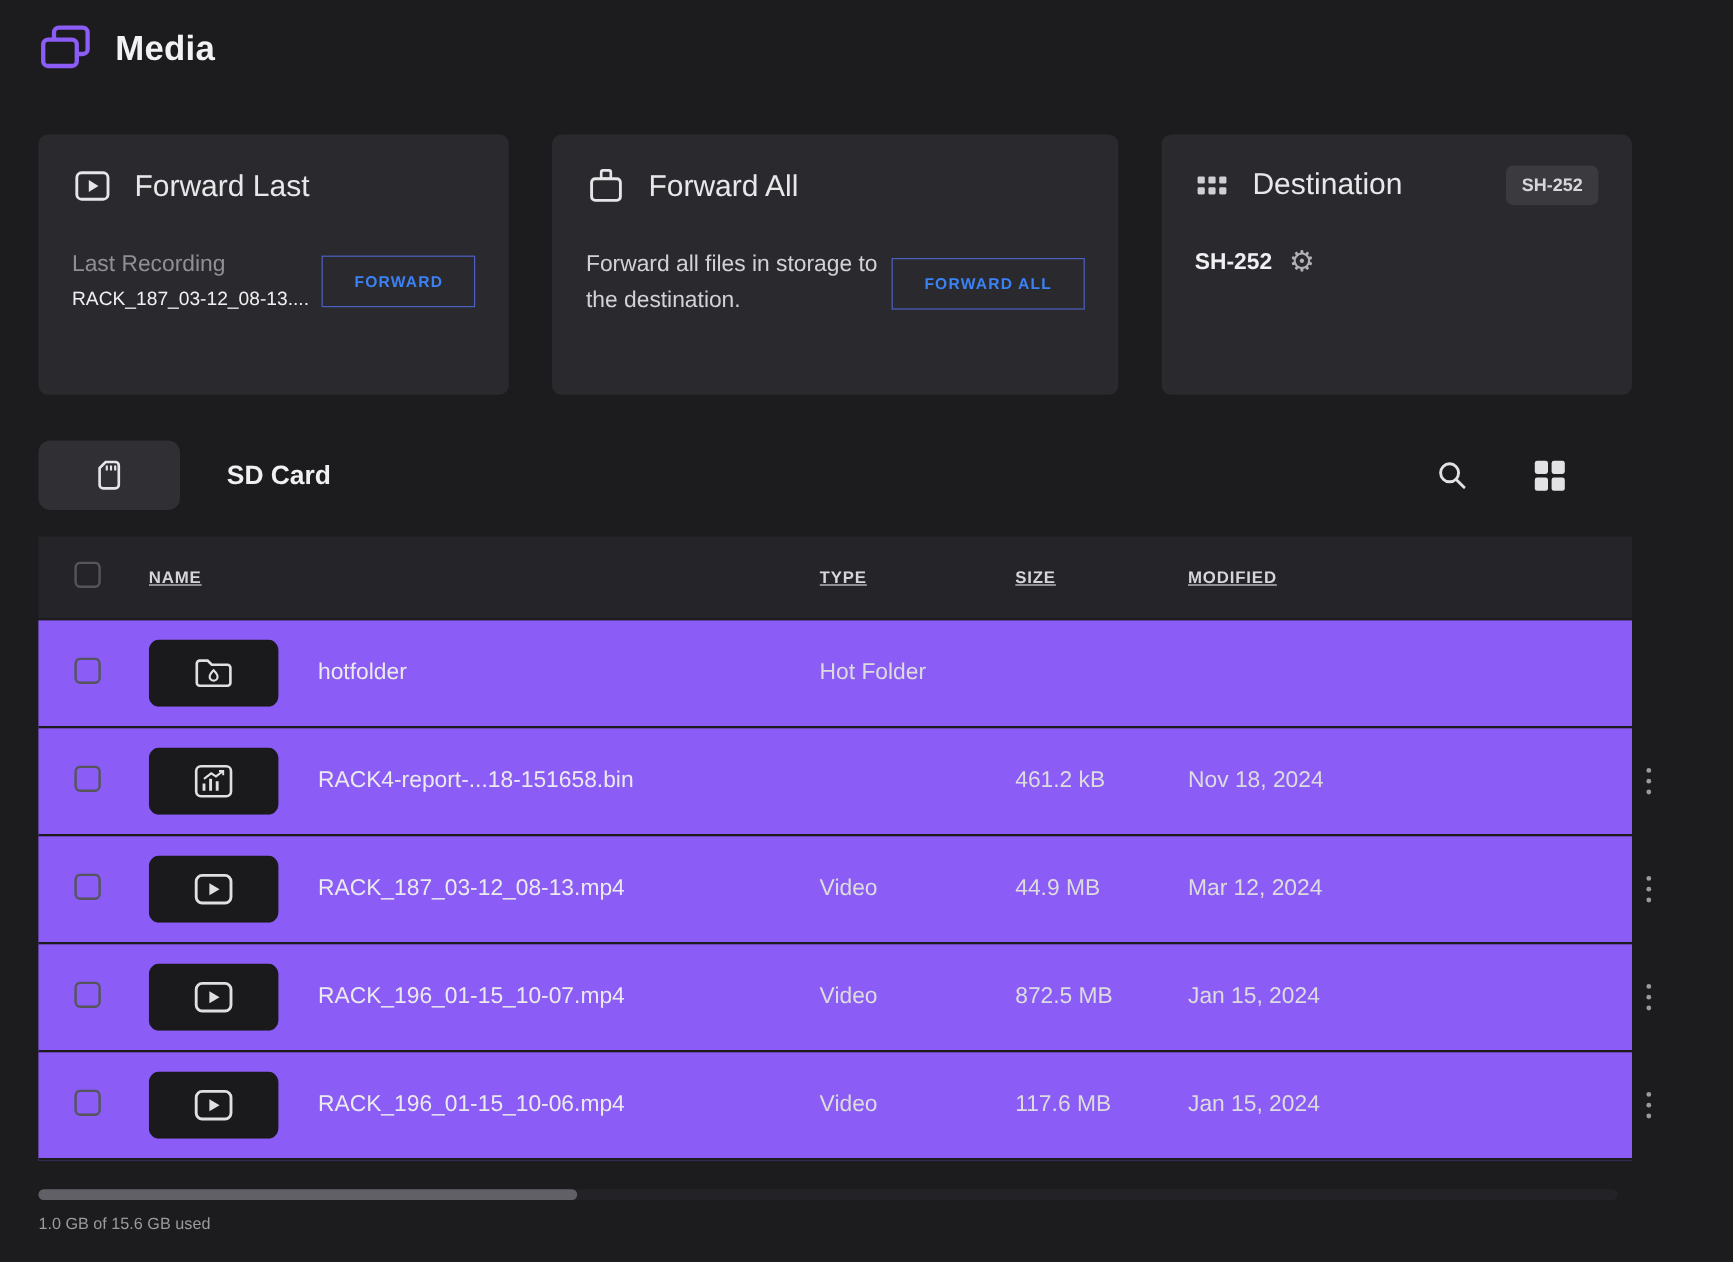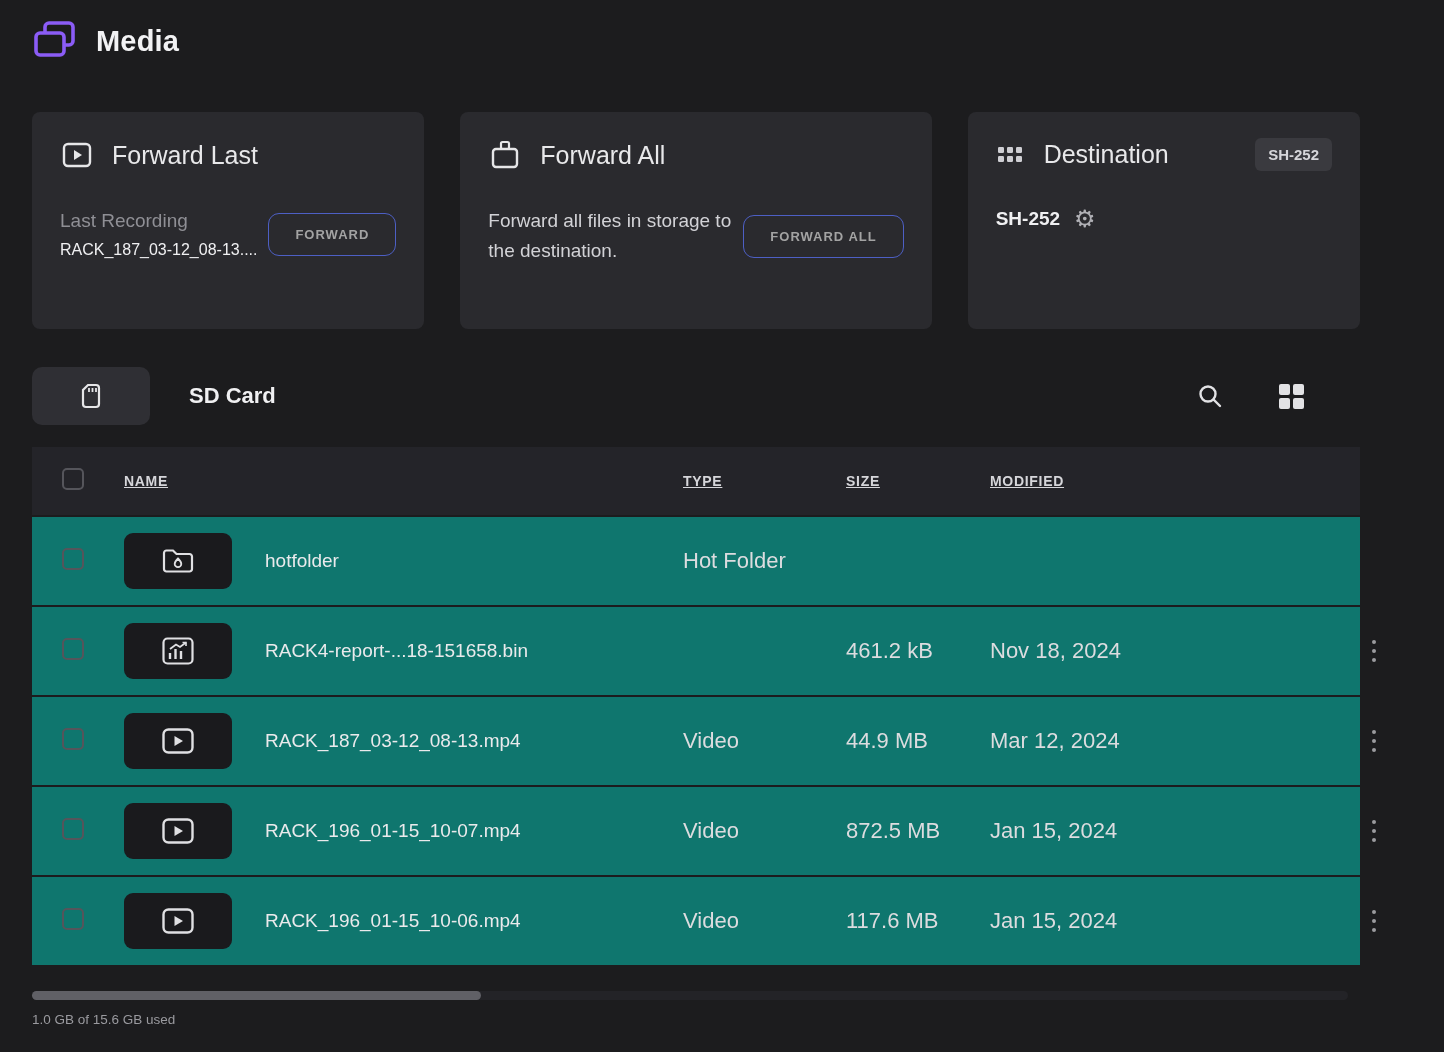--- a/index.html
+++ b/index.html
@@ -21,23 +21,23 @@
   .card { background:#2a2a2e; border-radius:8px; padding:26px 28px; height:217px; }
   .card-head { display:flex; align-items:center; gap:18px; }
   .card-head.spread { justify-content:space-between; }
   .card-head-left { display:flex; align-items:center; gap:18px; }
   .card-title { font-size:25px; font-weight:500; color:#e8e8ea; }
   .card-body { display:flex; justify-content:space-between; align-items:center; margin-top:38px; }
   .muted-label { font-size:19px; color:#8f8f95; }
   .file-label { font-size:16px; color:#f0f0f2; margin-top:9px; }
   .fwd-text { width:255px; font-size:19px; line-height:1.6; color:#d2d2d6; }
   .btn-outline {
-    background:transparent; border:1px solid #4d5fc4; color:#a3a3a3;
+    background:transparent; border:1px solid #4d5fc4; color:#3b82f6;
     font-size:13px; font-weight:700; letter-spacing:1px; padding:13px 26px;
-    border-radius:11px; cursor:pointer; font-family:"Liberation Sans", sans-serif;
+    border-radius:0; cursor:pointer; font-family:"Liberation Sans", sans-serif;
     white-space:nowrap;
   }
   .badge { background:#3a3a3f; border-radius:6px; padding:8px 13px; font-size:15px; font-weight:700; color:#d6d6da; }
   .dest-value { display:flex; align-items:center; gap:14px; margin-top:36px; font-size:19px; font-weight:600; color:#f0f0f2; }
   .gear { font-size:24px; color:#b0b0b5; line-height:1; cursor:pointer; background:none; border:none; }
 
   
   .source-row { display:flex; align-items:center; margin-top:38px; margin-right:12px; }
   .source-btn { width:118px; height:58px; background:#2f2f34; border:none; border-radius:10px;
                 display:flex; align-items:center; justify-content:center; cursor:pointer; }
@@ -47,30 +47,30 @@
 
   
   .table { margin-top:22px; }
   .thead, .trow {
     display:grid;
     grid-template-columns:92px 141px 418px 163px 144px 314px 140px;
     align-items:center;
     border-bottom:2px solid #1c1c1e;
   }
   .thead { height:70px; background:#242429; }
-  .trow { height:90px; background:#0f766e; cursor:pointer; }
+  .trow { height:90px; background:#8b5cf6; cursor:pointer; }
   .cell { overflow:hidden; white-space:nowrap; }
   .c-check { padding-left:30px; }
   .checkbox { display:inline-block; width:22px; height:22px; border:2px solid #55555b; border-radius:5px; cursor:pointer; }
   .hcell { font-size:14px; font-weight:700; letter-spacing:0.7px; color:#d6d6da;text-decoration:underline; }
   .h-name { grid-column:2 / span 2; }
   .tile { width:108px; height:56px; background:#1a1a1d; border-radius:9px; display:flex; align-items:center; justify-content:center; }
   .tile-icon { display:none; }
   .c-name { font-size:19px; color:#eaeaec; }
-  .c-type, .c-size, .c-mod { font-size:22px; color:#dcdcdf; }
+  .c-type, .c-size, .c-mod { font-size:19px; color:#dcdcdf; }
   .c-menu { display:flex; justify-content:center; }
   .kebab { background:none; border:none; display:flex; flex-direction:column; gap:5px; padding:8px 10px; cursor:pointer; }
   .dot { width:4px; height:4px; border-radius:50%; background:#9b9b9f; }
 
   
   .scroll-track { margin-top:24px; margin-right:12px; height:9px; background:#232327; border-radius:5px; position:relative; }
   .scroll-thumb { position:absolute; left:0; top:0; width:449px; height:9px; background:#606066; border-radius:5px; cursor:grab; }
   .storage-usage { margin-top:12px; font-size:13.5px; color:#9a9a9f; }
 </style>
 </head>

